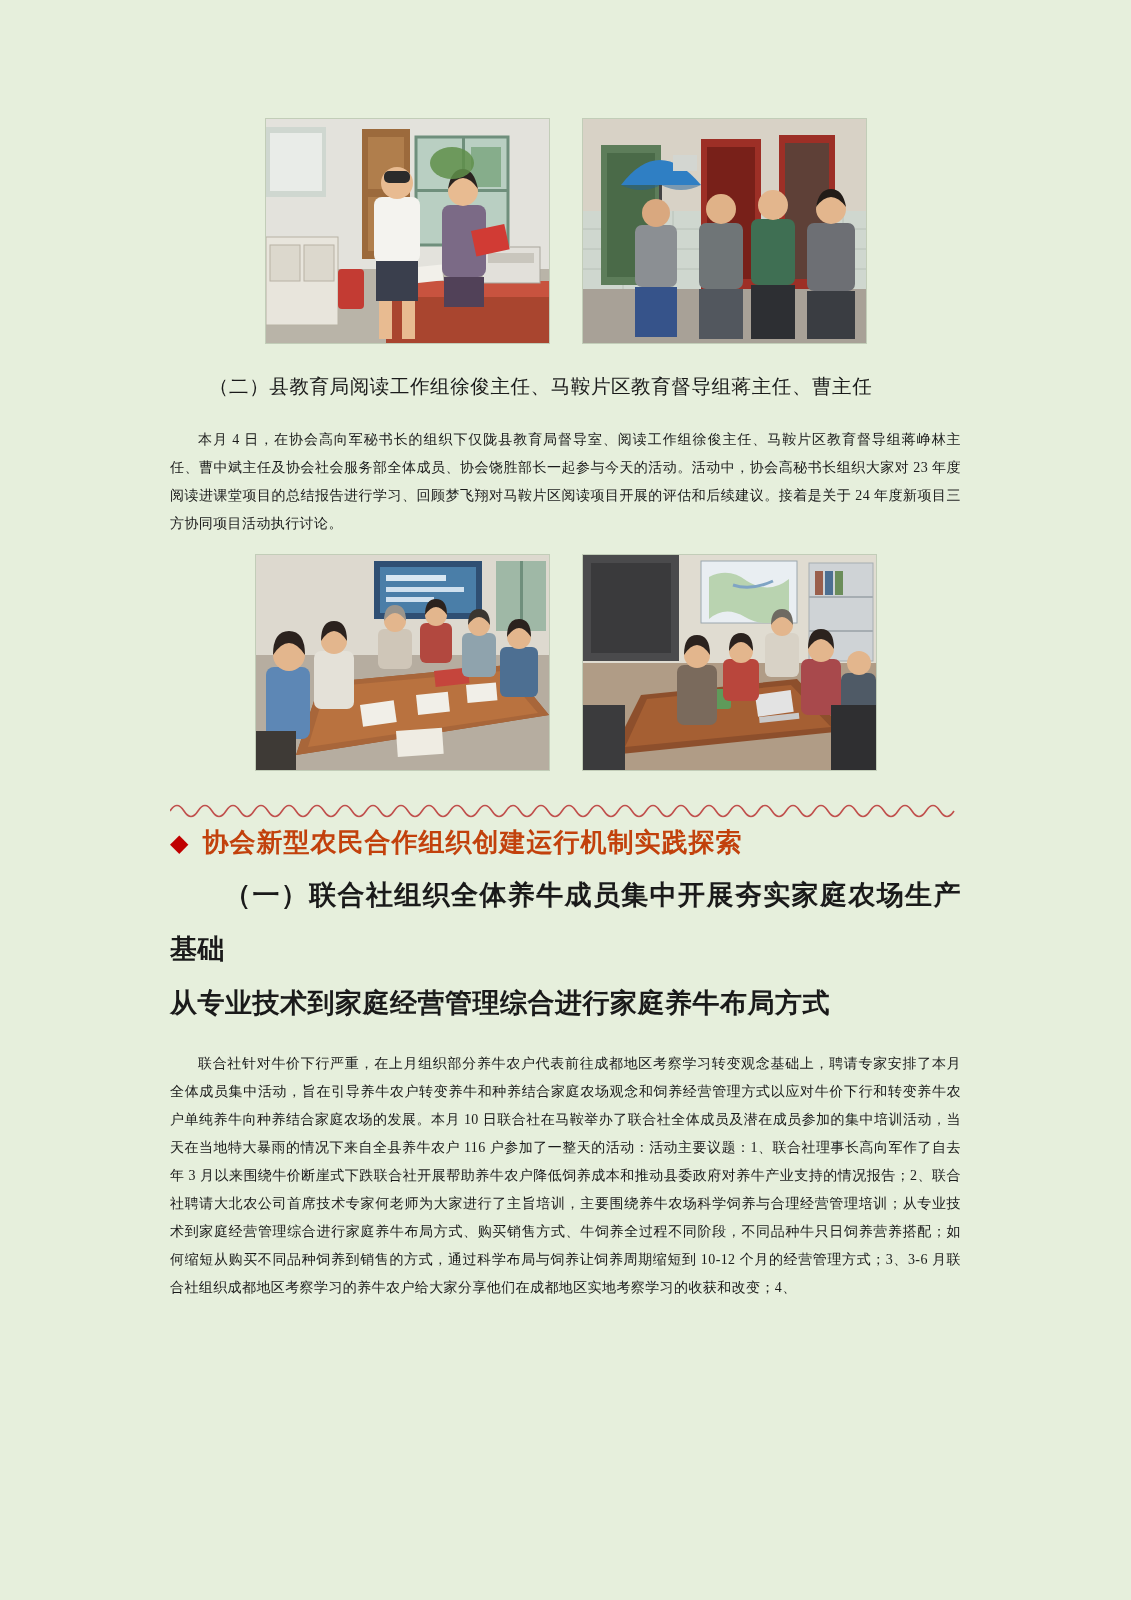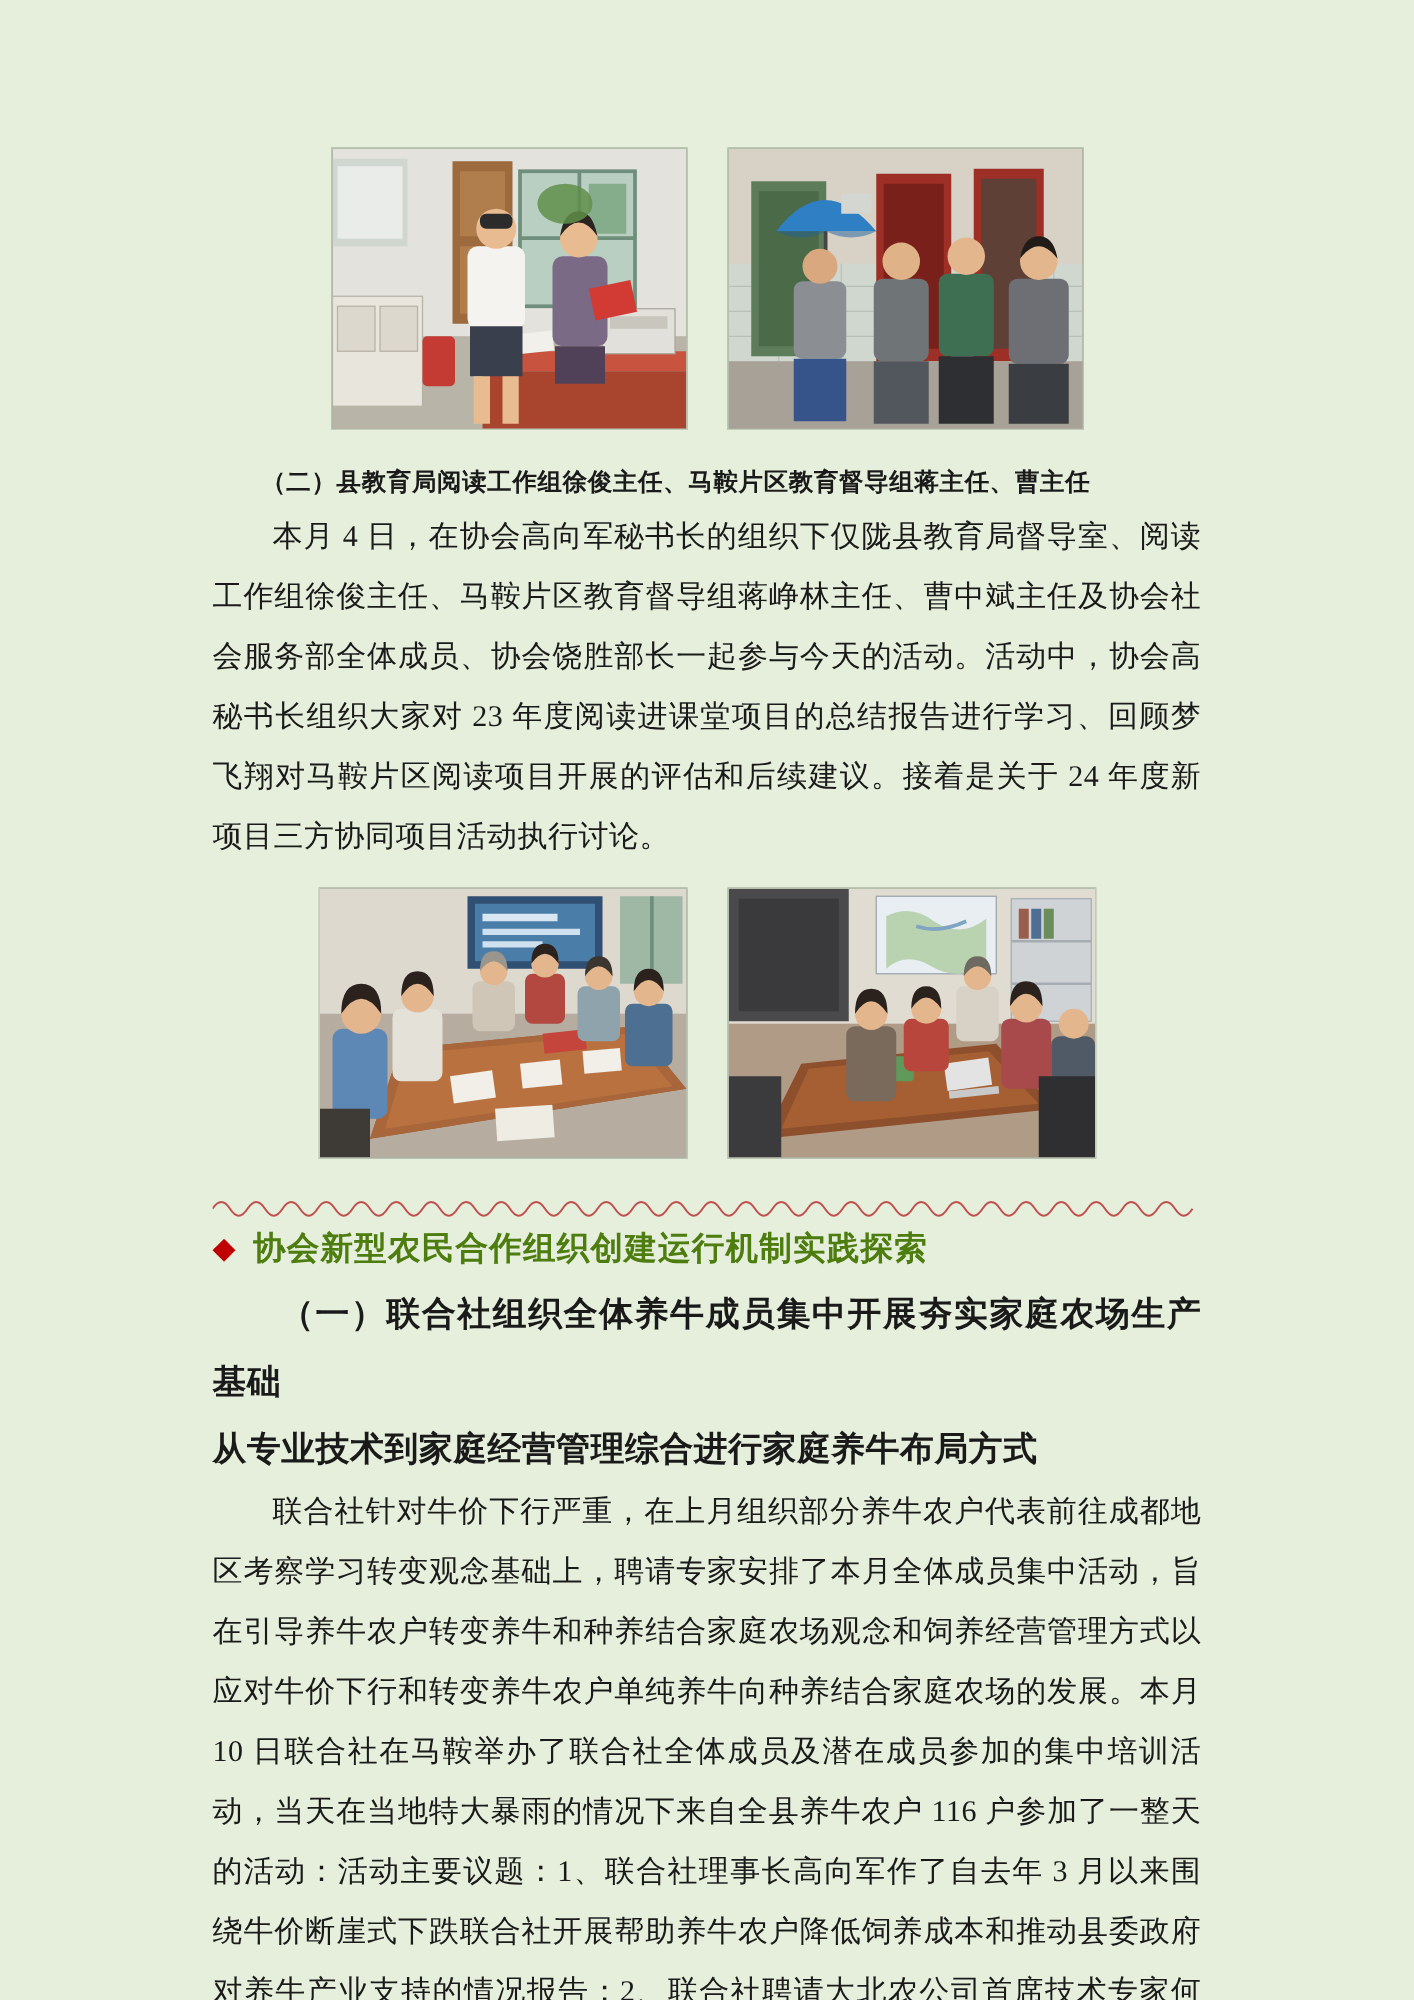--- a/index.html
+++ b/index.html
@@ -37,48 +37,49 @@
 
   
   #photo-office-visit { width: 283px; height: 224px; }
   #photo-street-talk  { width: 283px; height: 224px; }
   
   #photo-meeting-room    { width: 293px; height: 215px; }
   #photo-meeting-room-2  { width: 293px; height: 215px; }
 
   
   .head-bold {
-    font-weight: bold;
+    font-weight: normal;
     font-size: 19.5px;
     line-height: 1.95;
     letter-spacing: 0.6px;
     text-align: justify;
   }
 
   .body-p {
-    font-size: 24px;
+    font-size: 14px;
     line-height: 2.0;
     text-align: justify;
     letter-spacing: 0.4px;
     text-indent: 2em;
+    margin-top: 20px;
   }
 
   .section-title-wrap {
     display: flex;
     align-items: center;
     gap: 14px;
     margin-top: 6px;
   }
   .diamond {
     color: #c00000;
     font-size: 24px;
     line-height: 1;
   }
   .section-title {
-    color: #4d7c0f;
+    color: #c2410c;
     font-weight: bold;
     font-size: 26px;
     letter-spacing: 1px;
     font-family: "Liberation Sans", "DejaVu Sans", sans-serif;
   }
 
   .sub-head {
     font-weight: bold;
     font-size: 27px;
     line-height: 2.0;

